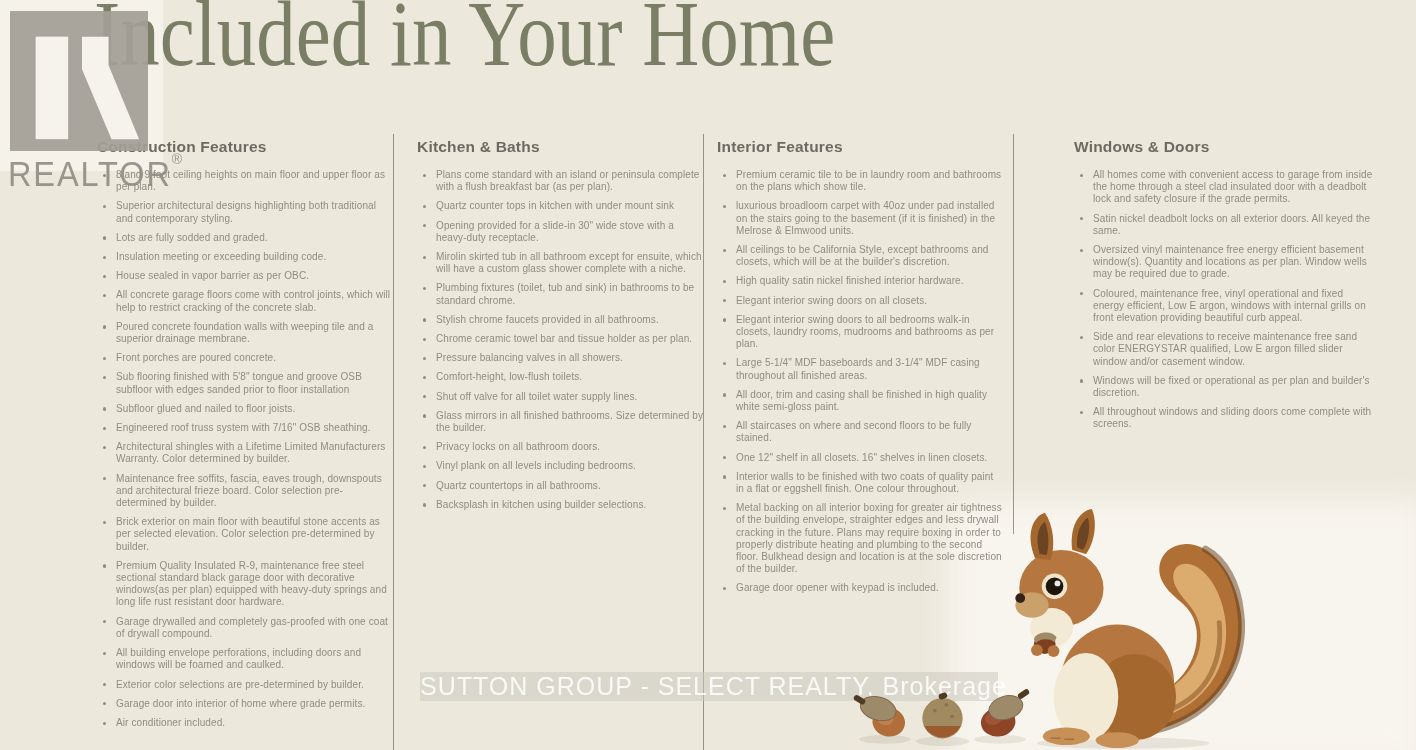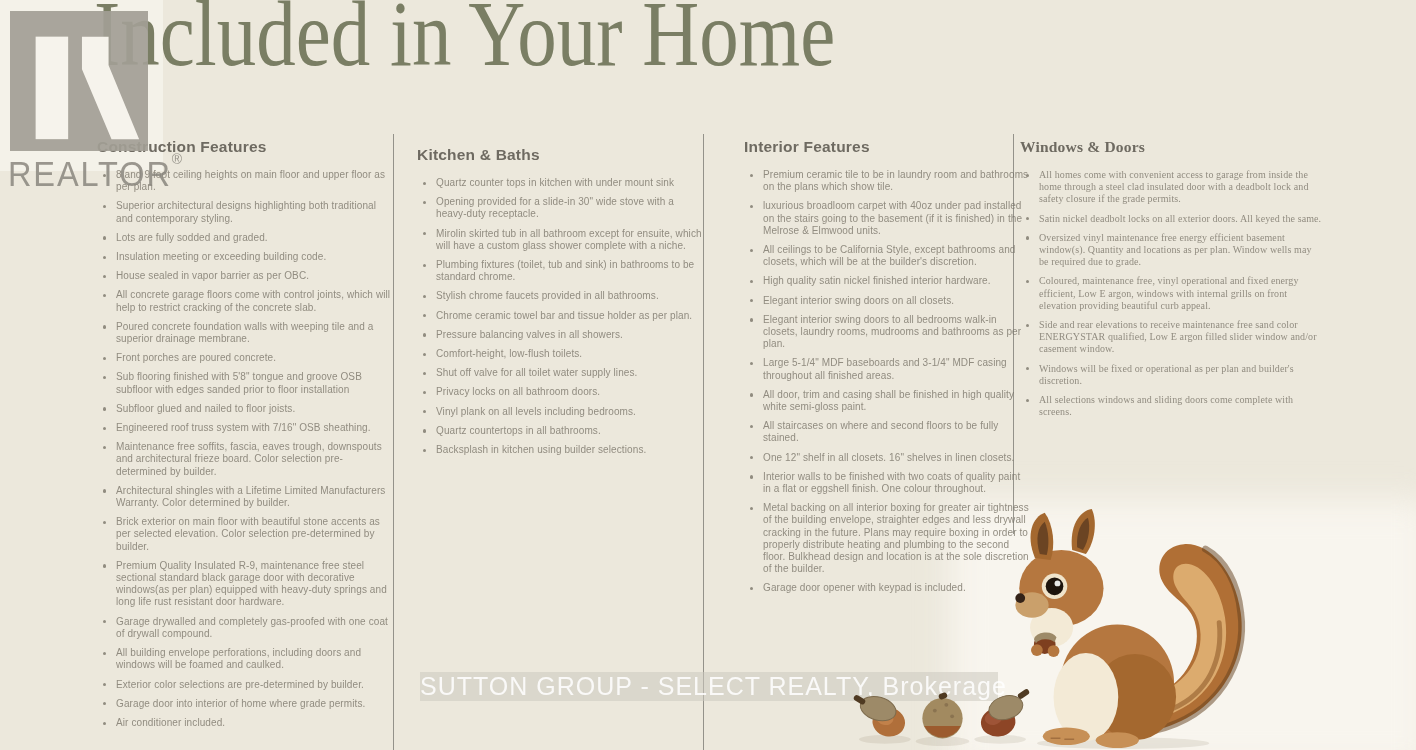--- a/index.html
+++ b/index.html
@@ -21,23 +21,23 @@
                 font-family:"Liberation Sans",sans-serif;}
   .realtor-word .reg{font-size:15px;vertical-align:22px;letter-spacing:0;}
 
   .page-title{position:absolute;left:94px;top:-17px;z-index:2;margin:0;
               font-family:"Liberation Serif",serif;font-weight:400;
               font-size:94px;line-height:100px;color:var(--title,#7a7e64);
               transform:scaleX(.84);transform-origin:left top;white-space:nowrap;}
 
   .col{position:absolute;top:138px;z-index:2;}
   #col1{left:97px;width:296px;}
-  #col2{left:417px;width:287px;margin-top:8px;}
-  #col3{left:744px;width:287px;}
-  #col4{left:1020px;width:302px;font-family:Liberation Serif, serif;}
+  #col2{left:417px;width:287px;}
+  #col3{left:717px;width:287px;}
+  #col4{left:1074px;width:302px;}
   .col-heading{margin:0 0 13px 0;font-size:15.5px;font-weight:bold;
                color:var(--heading,#6e6a61);letter-spacing:.2px;}
   .feature-list{list-style:none;margin:0;padding:0;}
   .feature-list li{position:relative;padding-left:19px;margin-bottom:7px;
                    font-size:10px;line-height:12.2px;letter-spacing:.1px;
                    color:var(--body,#918c80);}
   .feature-list li::before{content:"";position:absolute;left:6px;top:4.6px;
                    width:3.2px;height:3.2px;border-radius:50%;
                    background:var(--body,#918c80);}
 
@@ -79,44 +79,46 @@
         <li>Superior architectural designs highlighting both traditional and contemporary styling.</li>
         <li>Lots are fully sodded and graded.</li>
         <li>Insulation meeting or exceeding building code.</li>
         <li>House sealed in vapor barrier as per OBC.</li>
         <li>All concrete garage floors come with control joints, which will help to restrict cracking of the concrete slab.</li>
         <li>Poured concrete foundation walls with weeping tile and a superior drainage membrane.</li>
         <li>Front porches are poured concrete.</li>
         <li>Sub flooring finished with 5'8" tongue and groove OSB subfloor with edges sanded prior to floor installation</li>
         <li>Subfloor glued and nailed to floor joists.</li>
         <li>Engineered roof truss system with 7/16" OSB sheathing.</li>
+        <li>Architectural shingles with a Lifetime Limited Manufacturers Warranty. Color determined by builder.</li>
         <li>Maintenance free soffits, fascia, eaves trough, downspouts and architectural frieze board. Color selection pre-determined by builder.</li>
-        <li>Architectural shingles with a Lifetime Limited Manufacturers Warranty. Color determined by builder.</li>
         <li>Brick exterior on main floor with beautiful stone accents as per selected elevation. Color selection pre-determined by builder.</li>
         <li>Premium Quality Insulated R-9, maintenance free steel sectional standard black garage door with decorative windows(as per plan) equipped with heavy-duty springs and long life rust resistant door hardware.</li>
         <li>Garage drywalled and completely gas-proofed with one coat of drywall compound.</li>
         <li>All building envelope perforations, including doors and windows will be foamed and caulked.</li>
         <li>Exterior color selections are pre-determined by builder.</li>
         <li>Garage door into interior of home where grade permits.</li>
         <li>Air conditioner included.</li>
       </ul>
   </section>
 
   <section class="col" id="col2">
     <h2 class="col-heading">Kitchen &amp; Baths</h2>
     <ul class="feature-list">
+        <li>Plans come standard with an island or peninsula complete with a flush breakfast bar (as per plan).</li>
         <li>Quartz counter tops in kitchen with under mount sink</li>
         <li>Opening provided for a slide-in 30" wide stove with a heavy-duty receptacle.</li>
         <li>Mirolin skirted tub in all bathroom except for ensuite, which will have a custom glass shower complete with a niche.</li>
         <li>Plumbing fixtures (toilet, tub and sink) in bathrooms to be standard chrome.</li>
         <li>Stylish chrome faucets provided in all bathrooms.</li>
         <li>Chrome ceramic towel bar and tissue holder as per plan.</li>
         <li>Pressure balancing valves in all showers.</li>
         <li>Comfort-height, low-flush toilets.</li>
         <li>Shut off valve for all toilet water supply lines.</li>
+        <li>Glass mirrors in all finished bathrooms. Size determined by the builder.</li>
         <li>Privacy locks on all bathroom doors.</li>
         <li>Vinyl plank on all levels including bedrooms.</li>
         <li>Quartz countertops in all bathrooms.</li>
         <li>Backsplash in kitchen using builder selections.</li>
       </ul>
   </section>
 
   <section class="col" id="col3">
     <h2 class="col-heading">Interior Features</h2>
     <ul class="feature-list">
@@ -138,21 +140,21 @@
 
   <section class="col" id="col4">
     <h2 class="col-heading">Windows &amp; Doors</h2>
     <ul class="feature-list">
         <li>All homes come with convenient access to garage from inside the home through a steel clad insulated door with a deadbolt lock and safety closure if the grade permits.</li>
         <li>Satin nickel deadbolt locks on all exterior doors. All keyed the same.</li>
         <li>Oversized vinyl maintenance free energy efficient basement window(s). Quantity and locations as per plan. Window wells may be required due to grade.</li>
         <li>Coloured, maintenance free, vinyl operational and fixed energy efficient, Low E argon, windows with internal grills on front elevation providing beautiful curb appeal.</li>
         <li>Side and rear elevations to receive maintenance free sand color ENERGYSTAR qualified, Low E argon filled slider window and/or casement window.</li>
         <li>Windows will be fixed or operational as per plan and builder's discretion.</li>
-        <li>All selections windows and sliding doors come complete with screens.</li>
+        <li>All throughout windows and sliding doors come complete with screens.</li>
       </ul>
   </section>
 
   <div class="divider" id="div1"></div>
   <div class="divider" id="div2"></div>
   <div class="divider" id="div3"></div>
 
   <div class="watermark">SUTTON GROUP - SELECT REALTY, Brokerage</div>
 
   <svg class="squirrel" viewBox="0 0 250 250">

